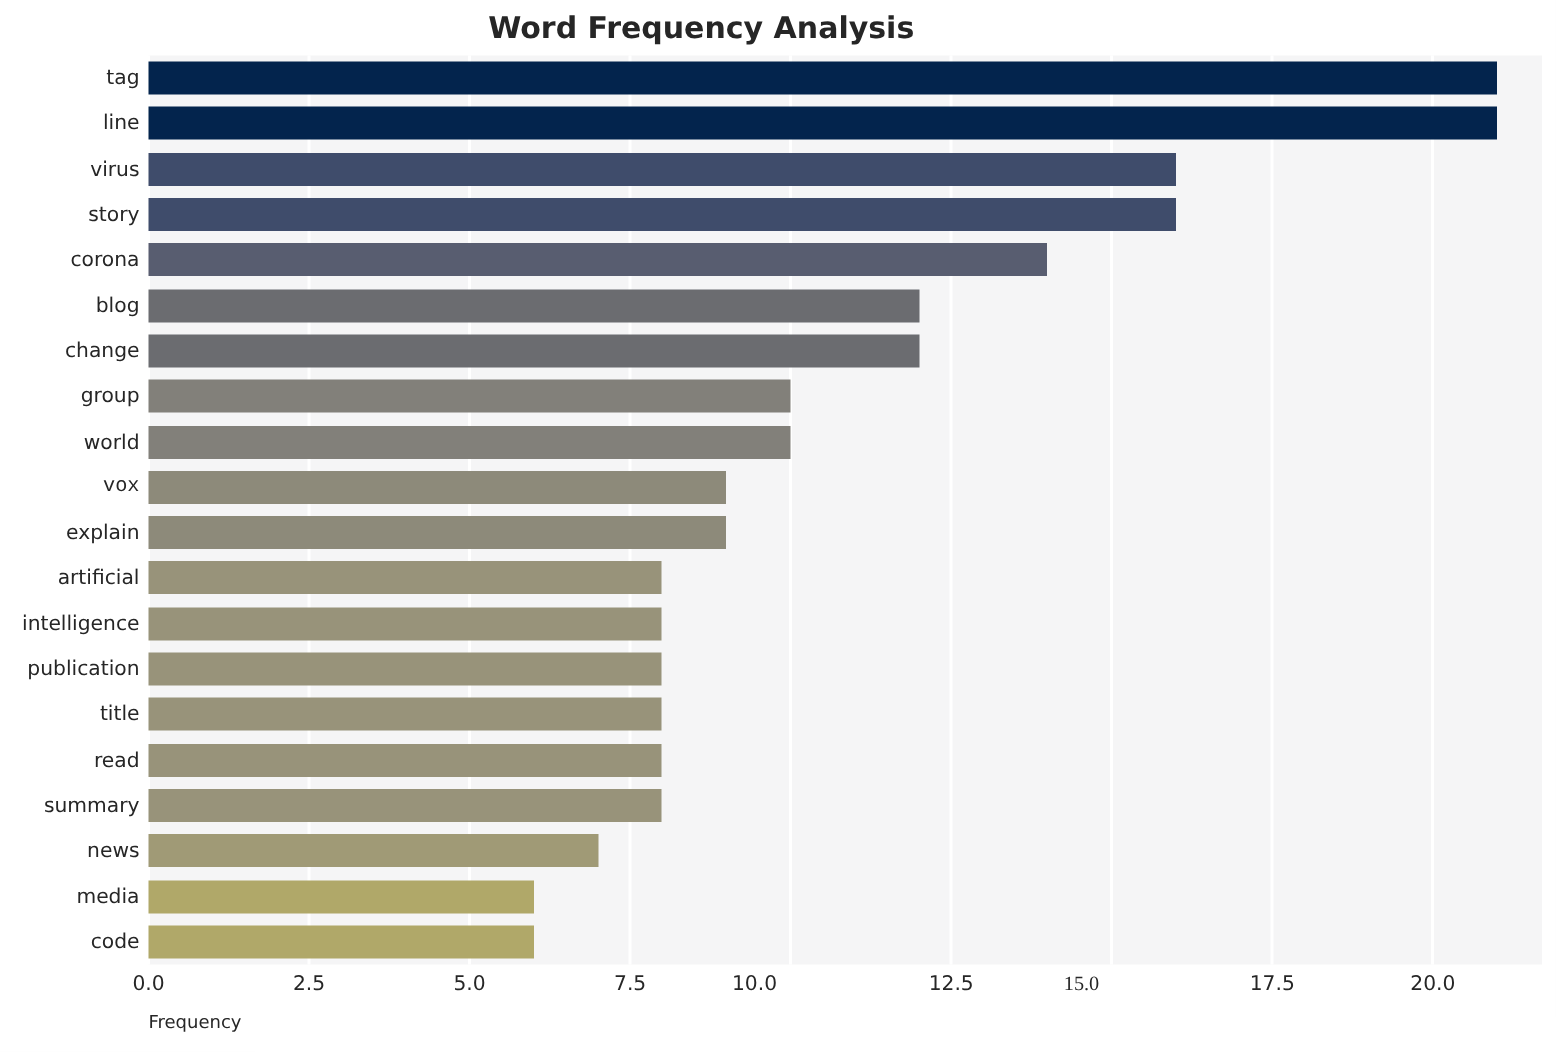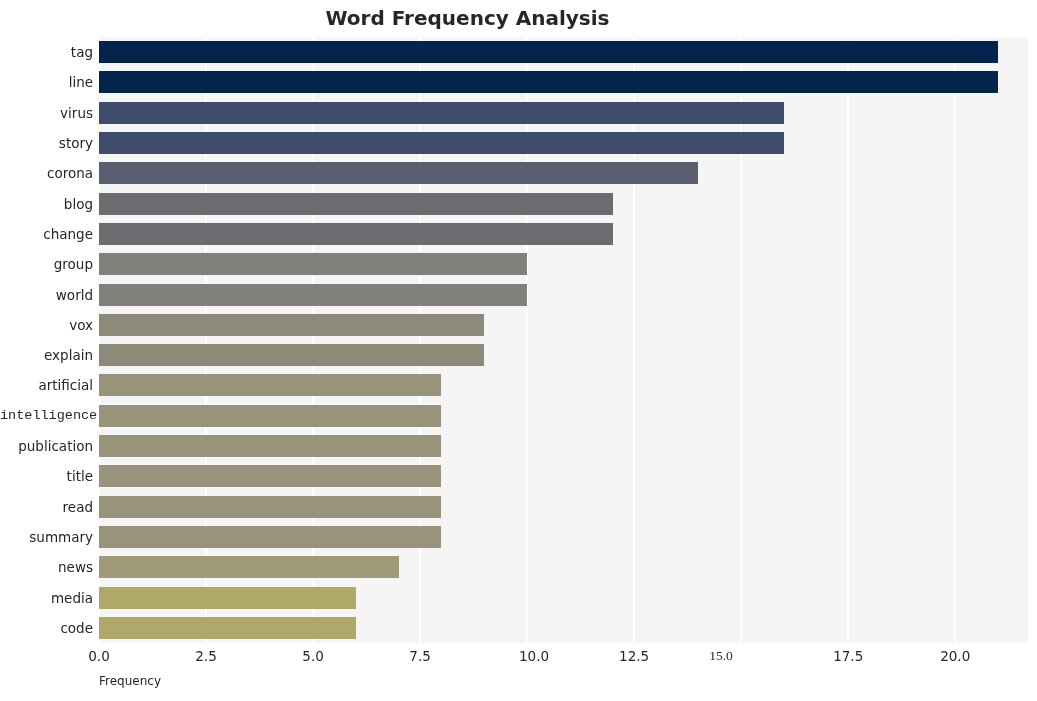--- a/index.html
+++ b/index.html
@@ -191,39 +191,39 @@
   <div id="ylabels">
       <div class="ylabel" style="top: 8.15px; text-align: right;">tag</div>
       <div class="ylabel" style="top: 38.45px;">line</div>
       <div class="ylabel" style="top: 68.75px;">virus</div>
       <div class="ylabel" style="top: 99.05px; margin-left: 44px;">story</div>
       <div class="ylabel" style="top: 129.35px;">corona</div>
       <div class="ylabel" style="top: 159.65px;">blog</div>
       <div class="ylabel" style="top: 189.95px;">change</div>
       <div class="ylabel" style="top: 220.25px;">group</div>
       <div class="ylabel" style="top: 250.55px;">world</div>
-      <div class="ylabel" style="top: 280.85px;">vox</div>
+      <div class="ylabel" style="top: 280.85px; font-family: Liberation Mono, monospace;">vox</div>
       <div class="ylabel" style="top: 311.15px;">explain</div>
       <div class="ylabel" style="top: 341.45px;">artificial</div>
-      <div class="ylabel" style="top: 371.75px; font-family: Liberation Mono, monospace;">intelligence</div>
+      <div class="ylabel" style="top: 371.75px;">intelligence</div>
       <div class="ylabel" style="top: 402.05px;">publication</div>
       <div class="ylabel" style="top: 432.35px; padding-left: 20px;">title</div>
       <div class="ylabel" style="top: 462.65px;">read</div>
       <div class="ylabel" style="top: 492.95px;">summary</div>
       <div class="ylabel" style="top: 523.25px;">news</div>
       <div class="ylabel" style="top: 553.55px;">media</div>
       <div class="ylabel" style="top: 583.85px;">code</div>
     </div>
 
   <div id="xticks">
       <div class="xtick" style="left: 99px;">0.0</div>
       <div class="xtick" style="left: 206.028px;">2.5</div>
       <div class="xtick" style="left: 313.055px;">5.0</div>
       <div class="xtick" style="left: 420.083px;">7.5</div>
-      <div class="xtick" style="left: 534px;">10.0</div>
+      <div class="xtick" style="left: 503px;">10.0</div>
       <div class="xtick" style="left: 634.138px;">12.5</div>
       <div class="xtick" style="left: 721px; font-family: Liberation Serif, serif;">15.0</div>
       <div class="xtick" style="left: 848.194px; text-align: center;">17.5</div>
       <div class="xtick" style="left: 955.221px;">20.0</div>
     </div>
 
   <div id="xaxis-label">Frequency</div>
 
 </div>
 

